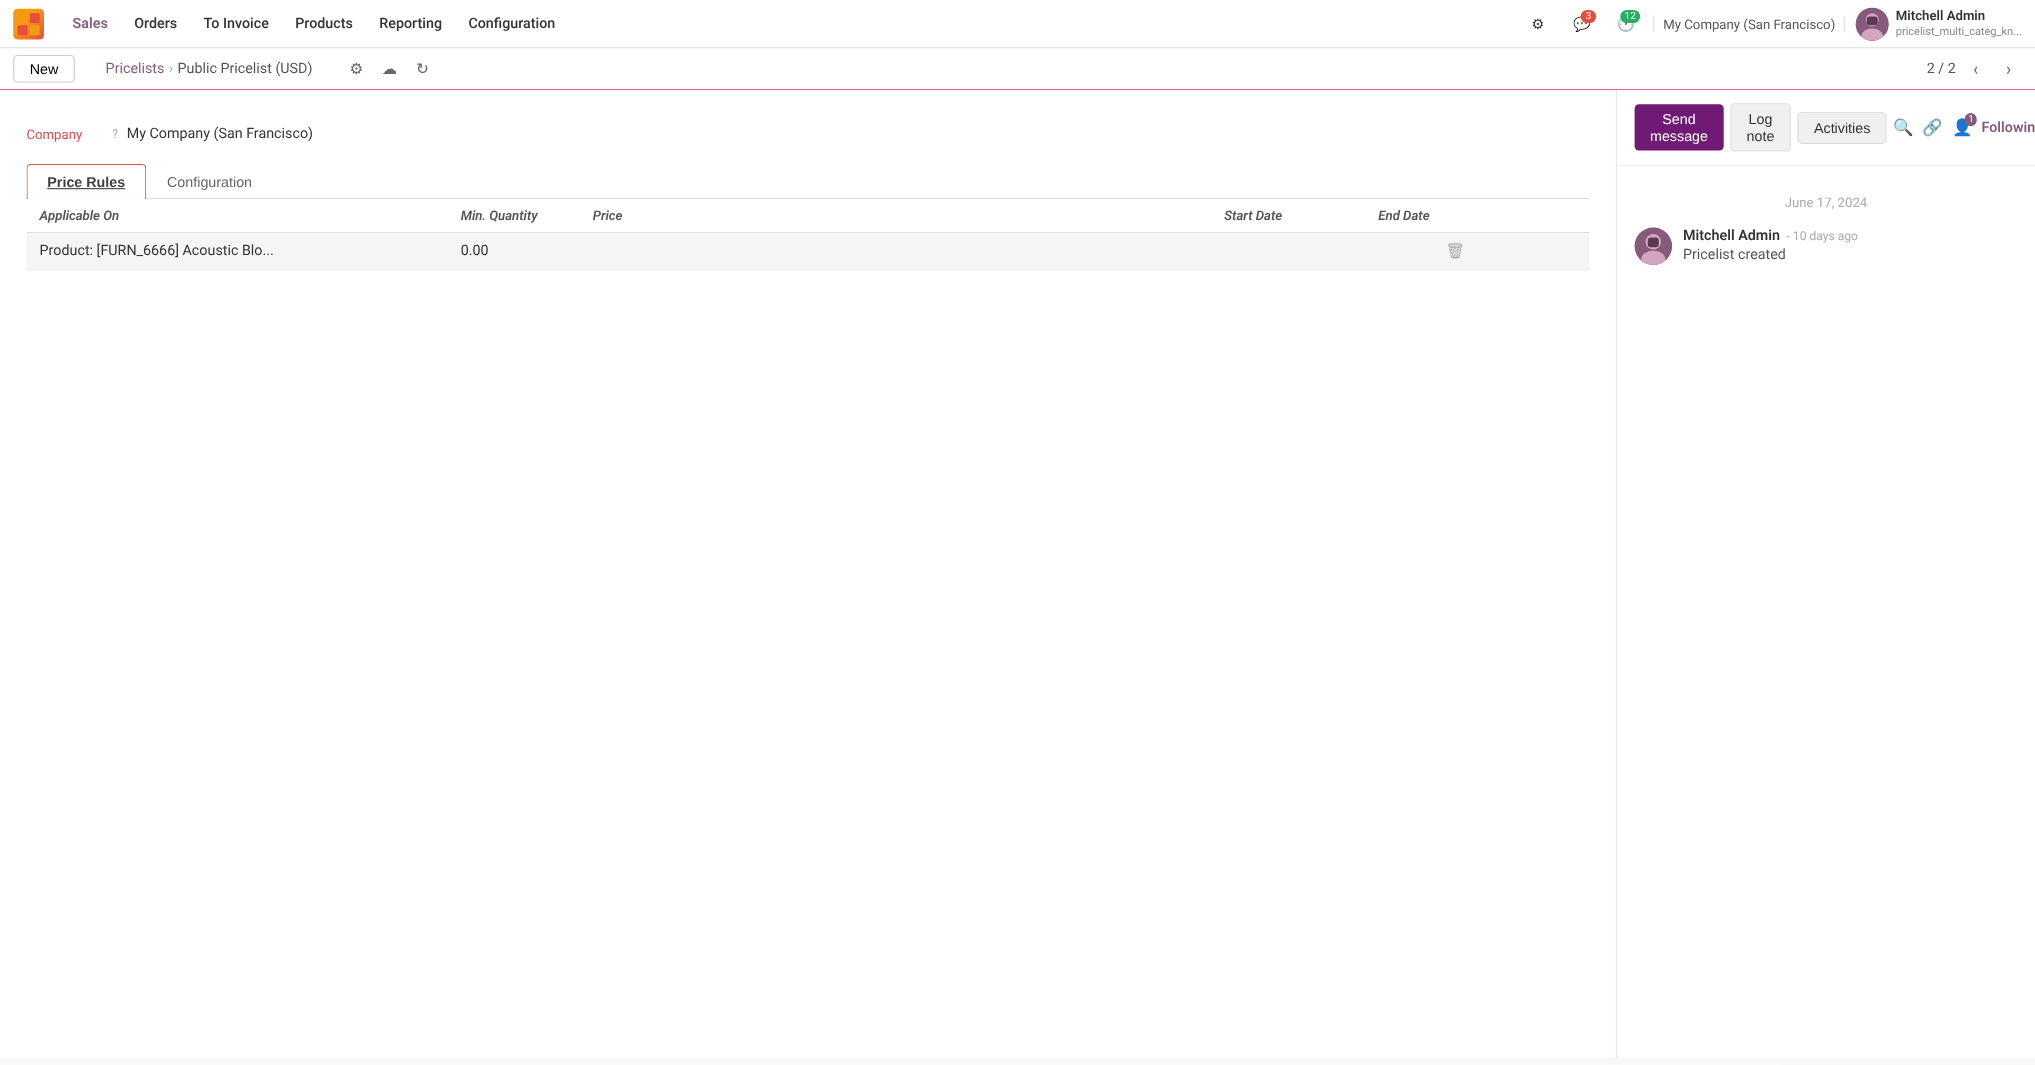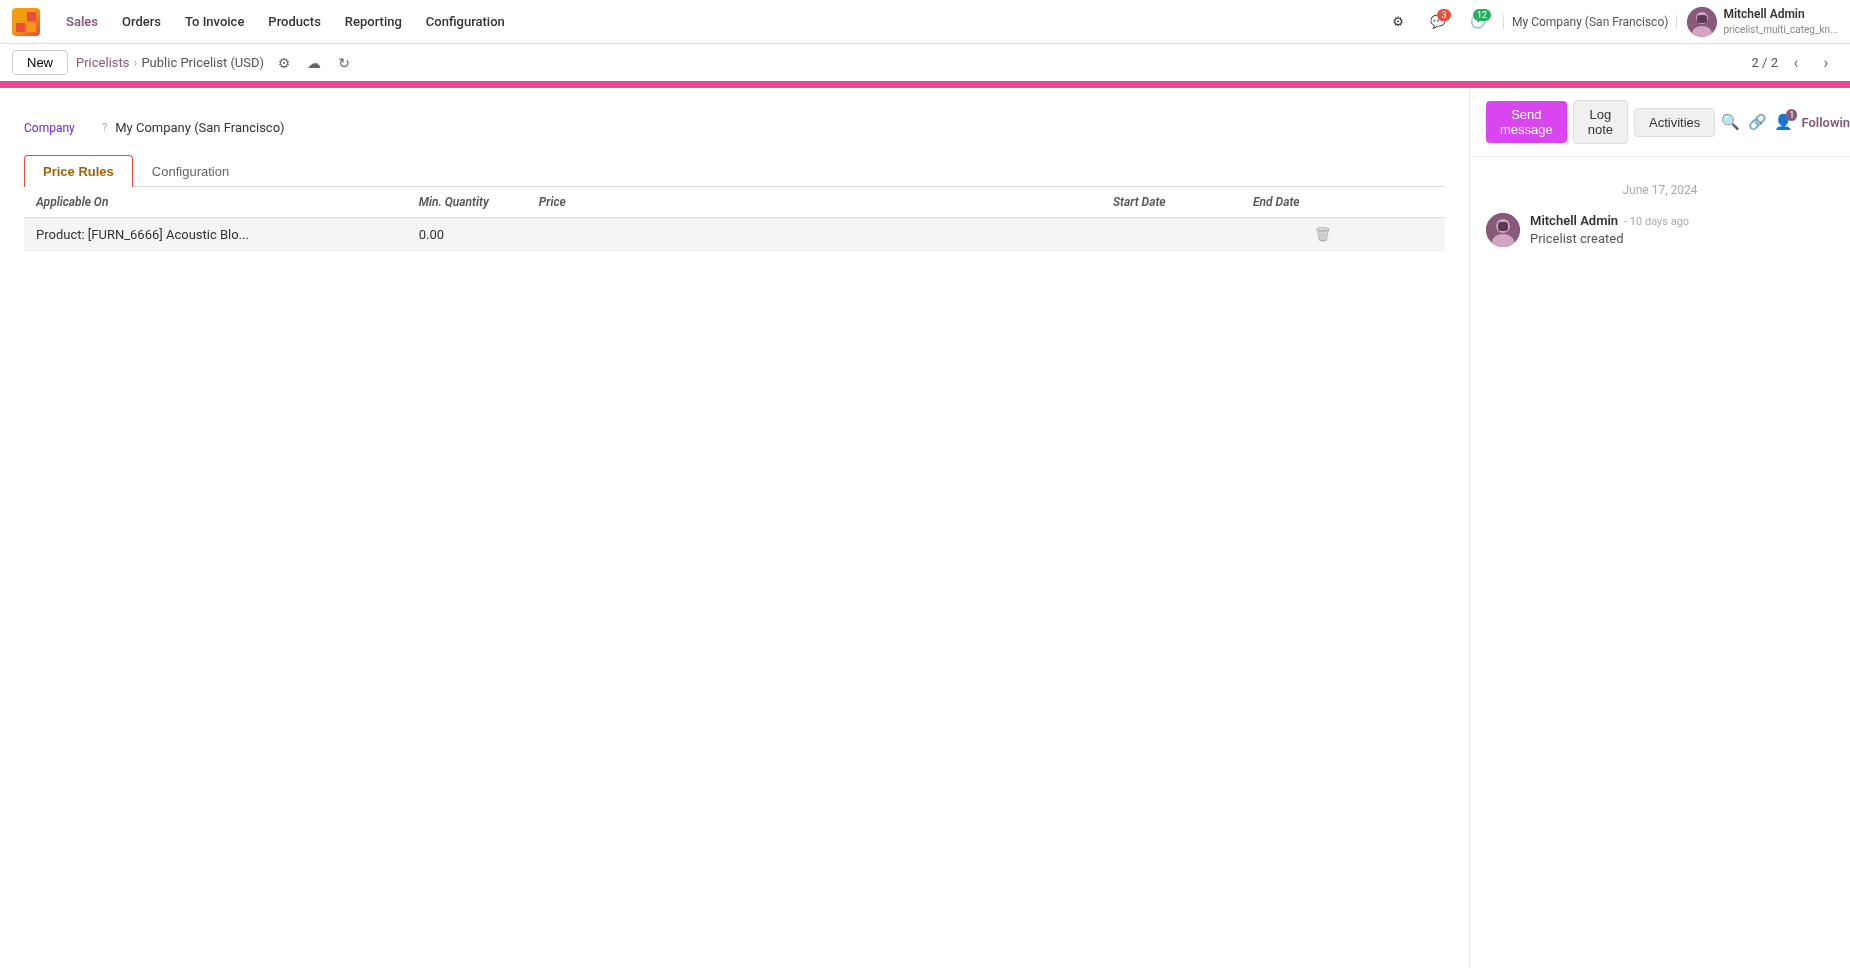--- a/index.html
+++ b/index.html
@@ -39,22 +39,22 @@
     .user-avatar {
       width: 30px; height: 30px; border-radius: 50%; overflow: hidden;
       background: #875a7b; display: flex; align-items: center; justify-content: center;
     }
     .user-info { font-size: 12px; line-height: 1.3; }
     .user-name { font-weight: 600; }
     .user-sub { color: #888; font-size: 10px; }
 
     
     .breadcrumb-bar {
-      display: flex; align-items: center; gap: 4px;
-      padding: 6px 12px; background: #fff; border-bottom: 7px solid #ec4899;
+      display: flex; align-items: center; gap: 24px;
+      padding: 6px 12px; background: #fff; border-bottom: 1px solid #ec4899;
     }
     .new-btn {
       border: 1px solid #ccc; background: #fff; padding: 4px 14px;
       font-size: 13px; border-radius: 4px; cursor: pointer;
       font-weight: 500;
     }
     .breadcrumb-links { display: flex; align-items: center; gap: 4px; margin-left: 4px; }
     .breadcrumb-link { color: #875a7b; cursor: pointer; font-size: 13px; }
     .breadcrumb-sep { color: #aaa; }
     .breadcrumb-current { color: #555; font-size: 13px; }
@@ -79,35 +79,35 @@
       border-right: 1px solid #e8e8e8; padding: 20px 24px;
     }
 
     .form-title-input {
       font-size: 26px; font-weight: 700; border: 2px solid #e74c3c;
       border-radius: 4px; padding: 4px 8px; outline: none;
       display: inline-block; min-width: 240px; background: transparent;
     }
 
     .form-row { display: flex; align-items: center; gap: 8px; margin-top: 12px; }
-    .field-label { font-size: 12px; color: #6d28d9; min-width: 70px; }
+    .field-label { font-size: 12px; color: #ef4444; min-width: 70px; }
     .field-value { font-size: 13px; color: #333; }
     .field-help { color: #aaa; font-size: 11px; cursor: help; }
 
     
     .tabs-bar { display: flex; gap: 0; border-bottom: 1px solid #ddd; margin-top: 20px; }
     .tab-btn {
       padding: 8px 18px; cursor: pointer; font-size: 13px;
       border: 1px solid transparent; border-bottom: none;
       border-radius: 4px 4px 0 0; color: #666; background: transparent;
       margin-bottom: -1px;
     }
     .tab-btn.active {
       border-color: #e74c3c; border-bottom-color: #fff;
-      color: #a16207; font-weight: 600; background: #fff;
+      color: #404040; font-weight: 600; background: #fff; text-decoration: underline;
     }
 
     
     .table-area { margin-top: 0; }
     .table-header {
       display: grid; grid-template-columns: 2fr 120px 3fr 140px 140px 40px;
       padding: 8px 12px; border-bottom: 1px solid #ddd;
       font-size: 12px; font-weight: 600; color: #555; font-style: italic;
     }
     .table-row {
@@ -130,21 +130,21 @@
       padding: 0;
     }
     .chatter-toolbar {
       display: flex; align-items: center; gap: 6px;
       padding: 12px 16px; border-bottom: 1px solid #eee;
     }
     .chatter-btn {
       padding: 6px 14px; font-size: 13px; border-radius: 4px;
       cursor: pointer; border: none; font-weight: 500;
     }
-    .chatter-btn.primary { background: #d946ef; color: #fff; }
+    .chatter-btn.primary { background: #701a75; color: #fff; }
     .chatter-btn.secondary { background: #f0f0f0; color: #333; border: 1px solid #ddd; }
     .chatter-btn.activities { background: #f0f0f0; color: #333; border: 1px solid #ddd; }
     .chatter-icons { margin-left: auto; display: flex; gap: 8px; align-items: center; }
     .chatter-icon { color: #888; cursor: pointer; font-size: 15px; }
     .following-btn { color: #875a7b; font-weight: 600; font-size: 13px; cursor: pointer; }
 
     .chatter-messages { padding: 16px; }
     .date-divider { text-align: center; font-size: 12px; color: #aaa; margin: 10px 0 16px; }
     .message-item { display: flex; gap: 10px; margin-bottom: 16px; }
     .msg-avatar {

